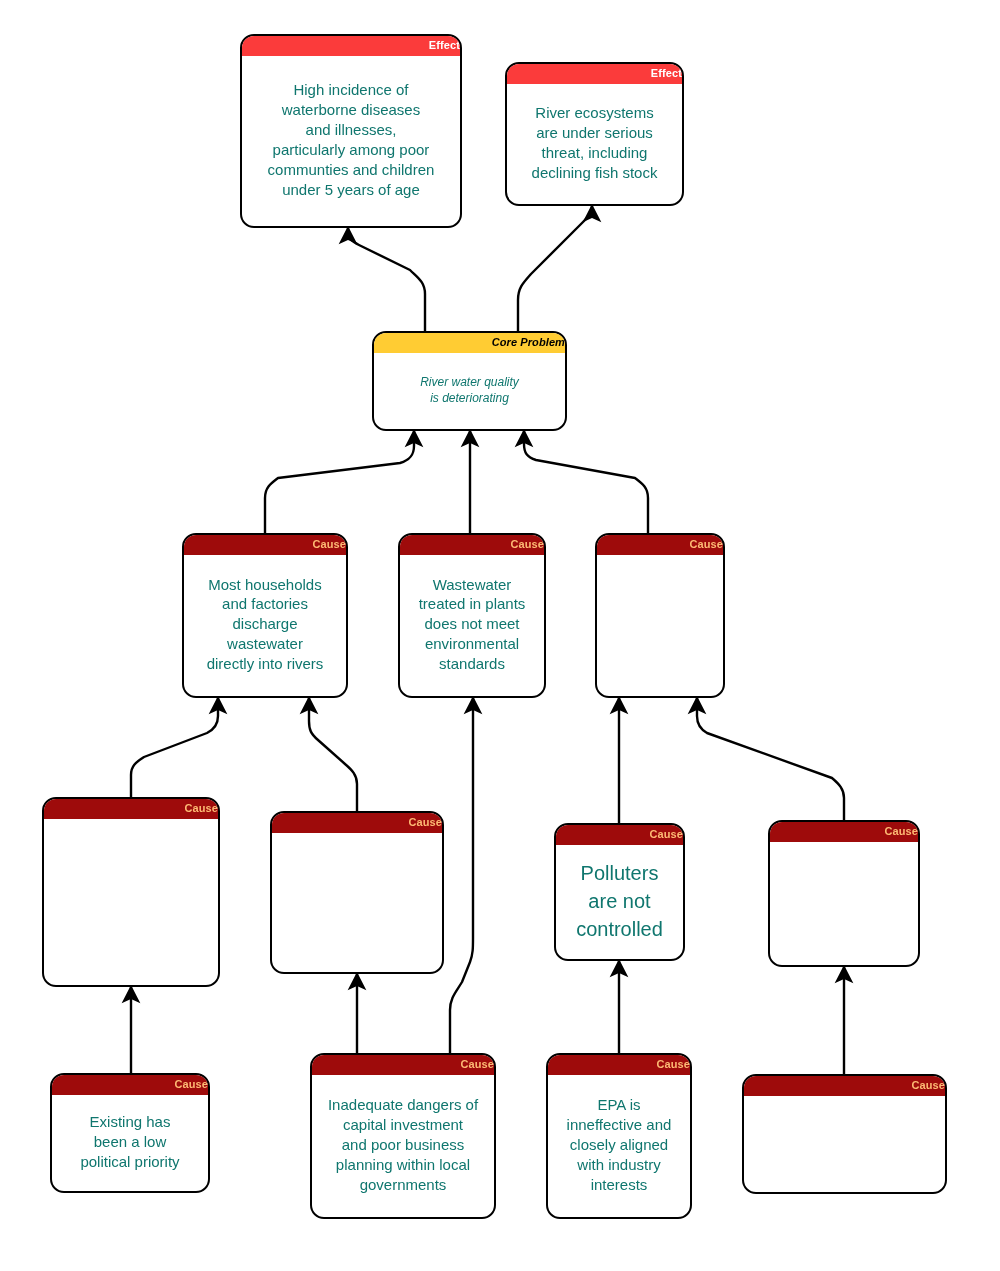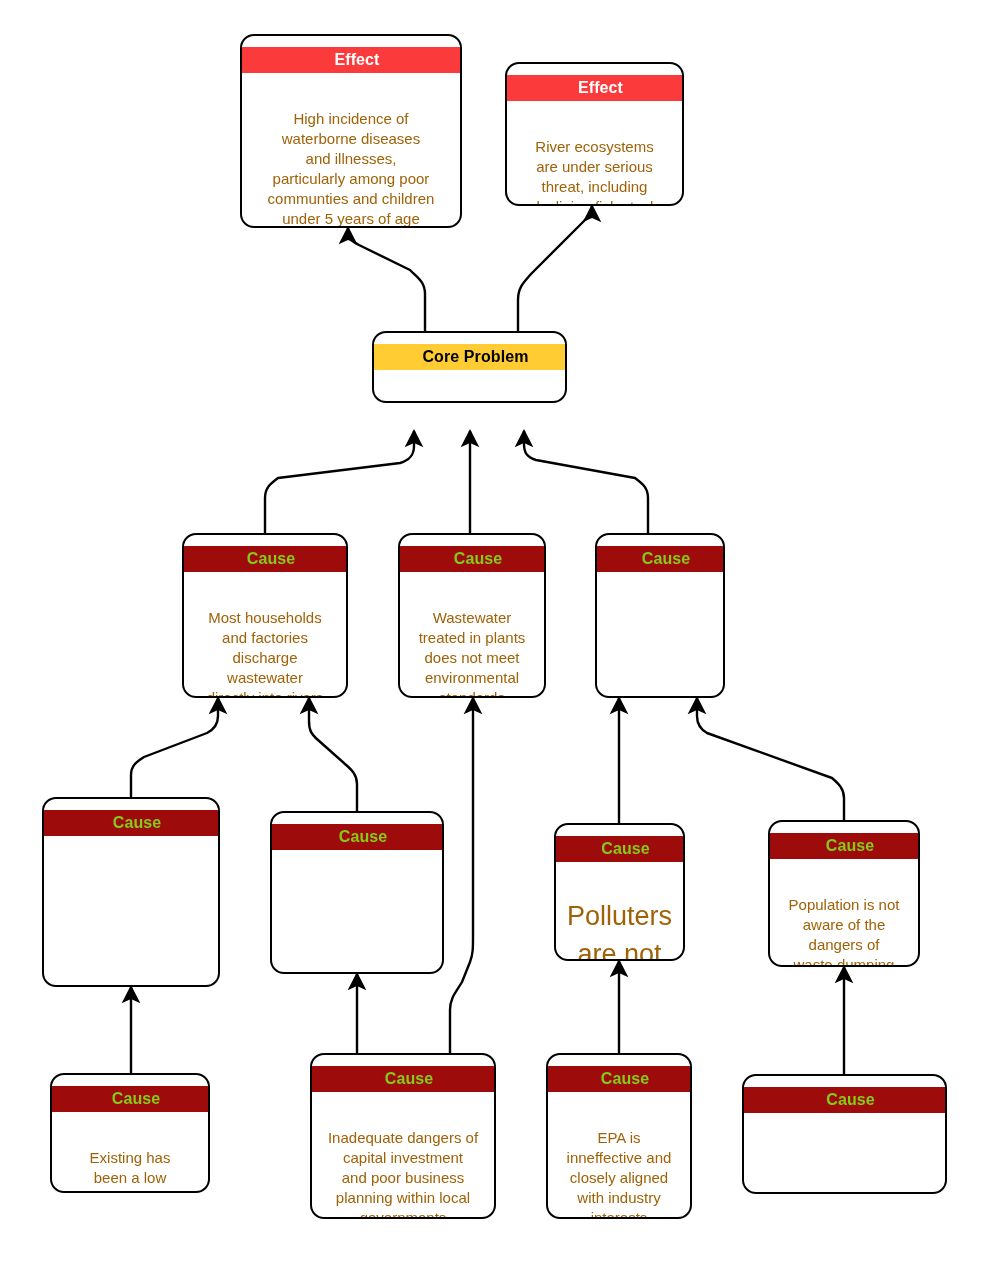--- a/index.html
+++ b/index.html
@@ -33,46 +33,44 @@
     overflow: hidden;
     display: flex;
     flex-direction: column;
     z-index: 2;
   }
   .node-header {
     box-sizing: border-box;
     width: 100%;
     padding: 3px 0 3px 12px;
     font-weight: bold;
-    font-size: 16px;
+    font-size: 11px;
     line-height: 1.25;
     letter-spacing: 0.1px;
     color: #ffffff;
-    text-align: center;
+    text-align: right;
     flex: 0 0 auto;
-    margin-top: 11px;
   }
   .node.effect > .node-header { background: #fb3b3b; color: #ffffff; }
-  .node.cause  > .node-header { background: #9e0b0b; color: #84cc16; }
+  .node.cause  > .node-header { background: #9e0b0b; color: #fdba74; }
   .node.core   > .node-header { background: #ffcc33; color: #000000; }
   .node-body {
     flex: 1 1 auto;
     display: flex;
     align-items: center;
     justify-content: center;
     text-align: center;
-    color: #a16207;
+    color: #0f766e;
     font-size: 15px;
     line-height: 1.33;
     padding: 4px 7px 6px 7px;
     white-space: pre-line;
-    margin-top: 32px;
   }
   .node.core .node-body { font-size: 12px; line-height: 1.35; }
-  .node.big-body .node-body { font-size: 27px; line-height: 1.4; }
+  .node.big-body .node-body { font-size: 20px; line-height: 1.4; }
 </style>
 </head>
 <body>
 
 <div id="canvas">
 
   <svg id="edges" viewBox="0 0 1000 1271" width="1000" height="1271" xmlns="http://www.w3.org/2000/svg">
     <defs>
       <marker id="arrowhead" markerWidth="9" markerHeight="9" refX="7.4" refY="4.5" orient="auto" markerUnits="strokeWidth">
         <path d="M 0.6 0.6 L 8.2 4.5 L 0.6 8.4 L 2.4 4.5 Z" fill="#000000"></path>
@@ -106,21 +104,21 @@
 communties and children
 under 5 years of age</div>
       </div>
       <div class="node effect" style="left: 505px; top: 62px; width: 179px; height: 144px;">
         <div class="node-header">Effect</div>
         <div class="node-body">River ecosystems
 are under serious
 threat, including
 declining fish stock</div>
       </div>
-      <div class="node core" style="left: 372px; top: 331px; width: 195px; height: 72px;">
+      <div class="node core" style="left: 372px; top: 331px; width: 195px; height: 100px; font-style: italic;">
         <div class="node-header">Core Problem</div>
         <div class="node-body">River water quality
 is deteriorating</div>
       </div>
       <div class="node cause" style="left: 182px; top: 533px; width: 166px; height: 165px;">
         <div class="node-header">Cause</div>
         <div class="node-body">Most households
 and factories
 discharge
 wastewater
@@ -144,24 +142,20 @@
         <div class="node-header">Cause</div>
       </div>
       <div class="node cause big-body" style="left: 554px; top: 823px; width: 131px; height: 138px;">
         <div class="node-header">Cause</div>
         <div class="node-body">Polluters
 are not
 controlled</div>
       </div>
       <div class="node cause" style="left: 768px; top: 820px; width: 152px; height: 147px;">
         <div class="node-header">Cause</div>
-        <div class="node-body">Population is not
-aware of the
-dangers of
-waste dumping</div>
       </div>
       <div class="node cause" style="left: 50px; top: 1073px; width: 160px; height: 120px;">
         <div class="node-header">Cause</div>
         <div class="node-body">Existing has
 been a low
 political priority</div>
       </div>
       <div class="node cause" style="left: 310px; top: 1053px; width: 186px; height: 166px;">
         <div class="node-header">Cause</div>
         <div class="node-body">Inadequate dangers of

